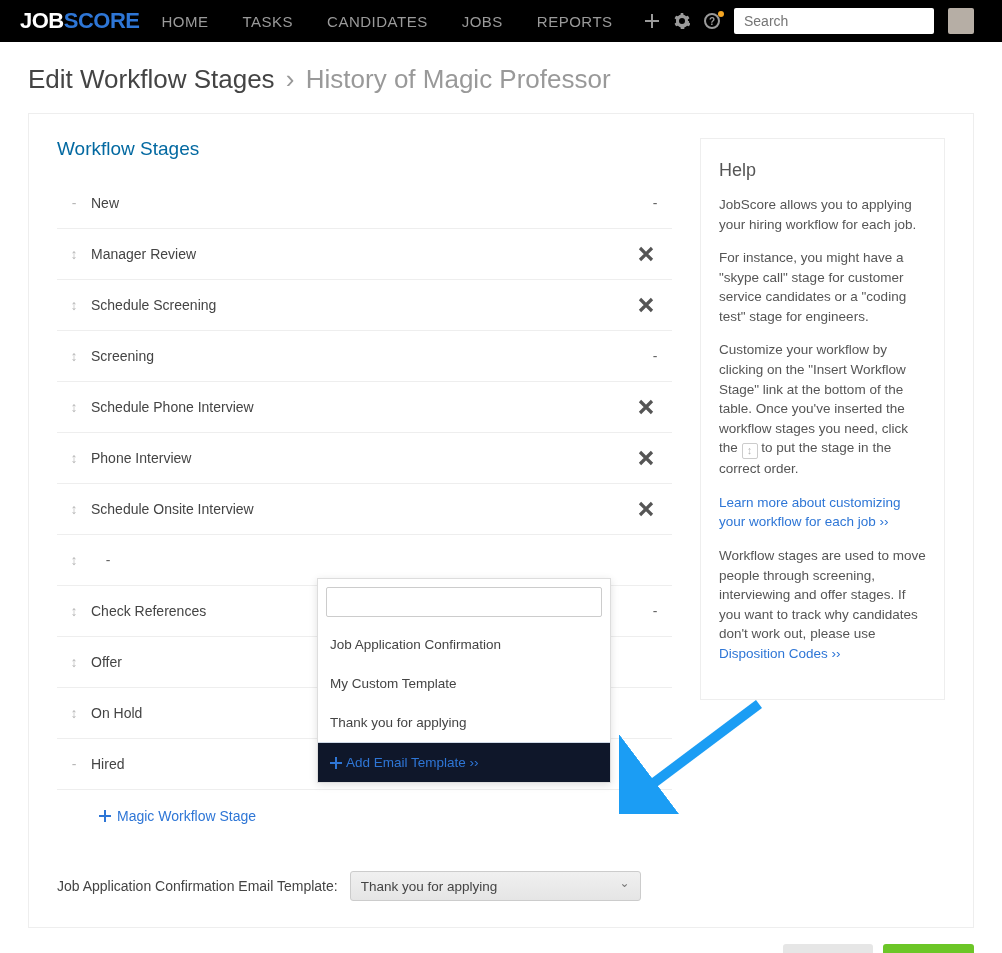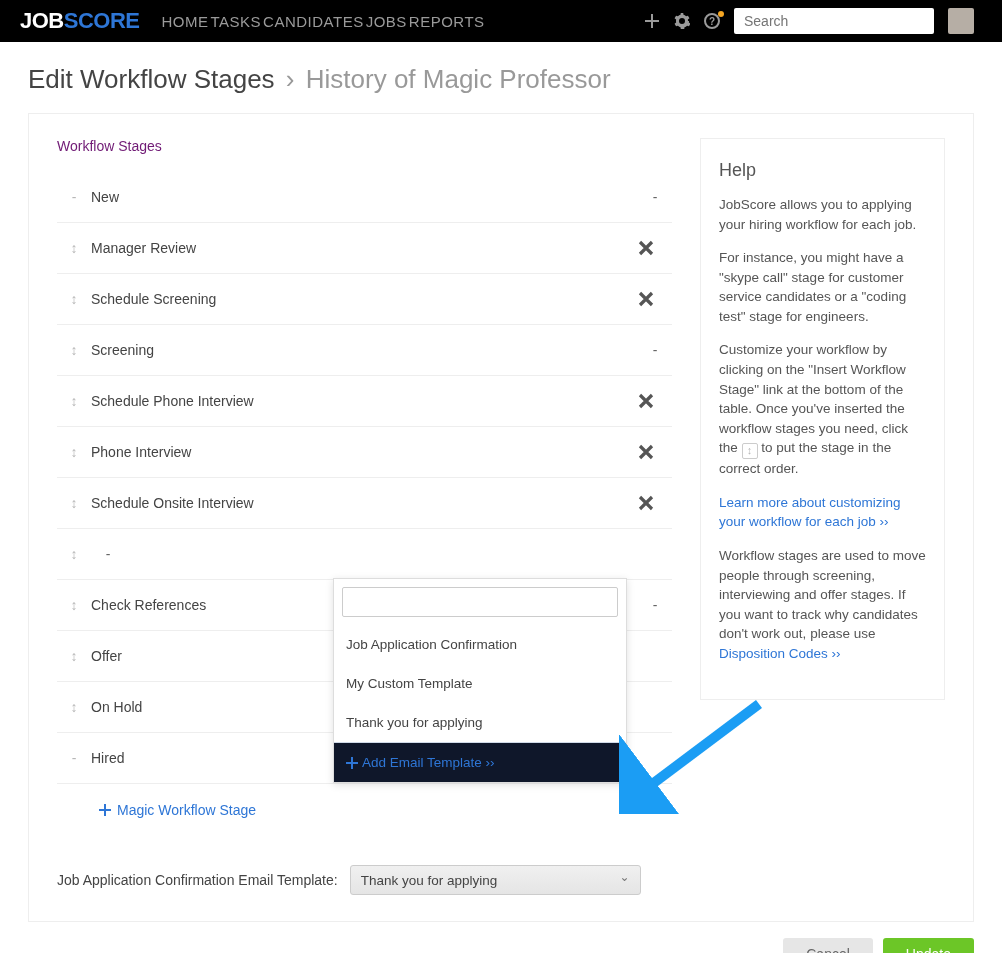--- a/index.html
+++ b/index.html
@@ -1,55 +1,55 @@
 <!DOCTYPE html>
 <html><head>
 <meta charset="utf-8">
 <style>
 * { box-sizing: border-box; margin: 0; padding: 0; }
 body { font-family: -apple-system, "Helvetica Neue", Arial, sans-serif; font-size: 14px; color: #333; background: #fff; width: 1002px; }
 .topnav { background: #000; height: 42px; display: flex; align-items: center; padding: 0 28px 0 20px; }
 .logo { display: flex; align-items: baseline; font-weight: 800; font-size: 22px; letter-spacing: -0.5px; }
 .logo .job { color: #fff; }
 .logo .score { color: #2e76d6; }
-.nav-links { display: flex; margin-left: 22px; gap: 2px; }
+.nav-links { display: flex; margin-left: 22px; gap: 34px; }
 .nav-links a { color: #9a9a9a; text-decoration: none; font-size: 15px; letter-spacing: 0.5px; }
 .nav-right { margin-left: auto; display: flex; align-items: center; gap: 14px; }
 .nav-icon { color: #9a9a9a; width: 16px; height: 16px; display: flex; align-items: center; justify-content: center; }
 .help-badge { position: relative; }
 .help-badge::after { content: ""; position: absolute; top: -2px; right: -4px; width: 6px; height: 6px; background: #f5a623; border-radius: 50%; }
 .search-input { width: 200px; height: 26px; border: none; border-radius: 2px; padding: 0 10px; font-size: 14px; }
 .avatar { width: 26px; height: 26px; background: #b6aea5; border-radius: 2px; }
 .page-header { padding: 22px 28px 18px; font-size: 26px; font-weight: 300; color: #444; }
 .page-header .sub { color: #999; }
 .chev { color: #999; margin: 0 4px; }
 .content { padding: 0 28px 28px; }
 .card { background: #fff; border: 1px solid #eee; display: flex; padding: 24px 28px 26px; gap: 28px; position: relative; }
 .main-col { flex: 1; }
-.section-title { font-size: 14px; font-weight: 400; color: #701a75; margin-bottom: 18px; }
+.section-title { font-size: 19px; font-weight: 400; color: #0369a1; margin-bottom: 18px; }
 .stage-row { display: flex; align-items: center; height: 51px; border-bottom: 1px solid #eee; }
 .handle { width: 34px; text-align: center; color: #b7b7b7; font-size: 14px; }
 .stage-name { flex: 1; color: #444; font-size: 14px; }
 .row-end { width: 34px; text-align: center; color: #666; font-size: 14px; }
 .insert-row { display: flex; align-items: center; height: 51px; padding-left: 42px; }
 .insert-link { color: #2e76d6; font-size: 14px; display: flex; align-items: center; gap: 6px; cursor: pointer; }
 .field-row { display: flex; align-items: center; margin-top: 30px; gap: 12px; }
 .field-label { font-size: 14px; color: #444; }
 .select { flex: 0 0 291px; height: 30px; border: 1px solid #ccc; border-radius: 3px; background: linear-gradient(#f0f0f0,#e5e5e5); display: flex; align-items: center; padding: 0 10px; font-size: 13.5px; color: #444; position: relative; }
 .select::after { content: "⌄"; position: absolute; right: 10px; color: #777; font-size: 12px; top: 4px; }
 .help-panel { width: 245px; border: 1px solid #eee; padding: 18px 18px 22px; font-size: 13.5px; color: #555; line-height: 1.45; align-self: flex-start; }
 .help-panel h3 { font-size: 18px; font-weight: 400; color: #555; margin-bottom: 12px; }
 .help-panel p { margin-bottom: 14px; }
 .help-panel a { color: #2e76d6; text-decoration: none; }
 .drag-inline { display: inline-flex; width: 16px; height: 16px; border: 1px solid #ccc; border-radius: 2px; align-items: center; justify-content: center; color: #b7b7b7; font-size: 11px; vertical-align: -2px; }
 .footer-buttons { display: flex; justify-content: flex-end; gap: 10px; margin-top: 16px; }
 .btn { height: 32px; padding: 0 22px; border-radius: 3px; font-size: 14px; cursor: pointer; border: 1px solid transparent; }
 .btn-cancel { background: #e6e6e6; color: #666; }
 .btn-update { background: #6cc627; color: #fff; }
-.dropdown-pop { position: absolute; left: 304px; top: 464px; width: 294px; background: #fff; border: 1px solid #ddd; box-shadow: 0 2px 8px rgba(0,0,0,0.12); z-index: 10; }
+.dropdown-pop { position: absolute; left: 288px; top: 464px; width: 294px; background: #fff; border: 1px solid #ddd; box-shadow: 0 2px 8px rgba(0,0,0,0.12); z-index: 10; }
 .dropdown-search { margin: 8px; height: 30px; border: 1px solid #ccc; border-radius: 2px; padding: 0 8px; width: calc(100% - 16px); }
 .dropdown-item { padding: 12px 12px; font-size: 13.5px; color: #444; cursor: pointer; }
 .dropdown-add { padding: 12px 12px; font-size: 13.5px; color: #2e76d6; background: #0f172a; border-top: 1px solid #d0dae8; display: flex; align-items: center; gap: 4px; cursor: pointer; }
 .arrow-annot { position: absolute; left: 590px; top: 580px; z-index: 20; pointer-events: none; }
 svg { display: block; }
 </style>
 </head>
 <body>
 
 <div class="topnav">

